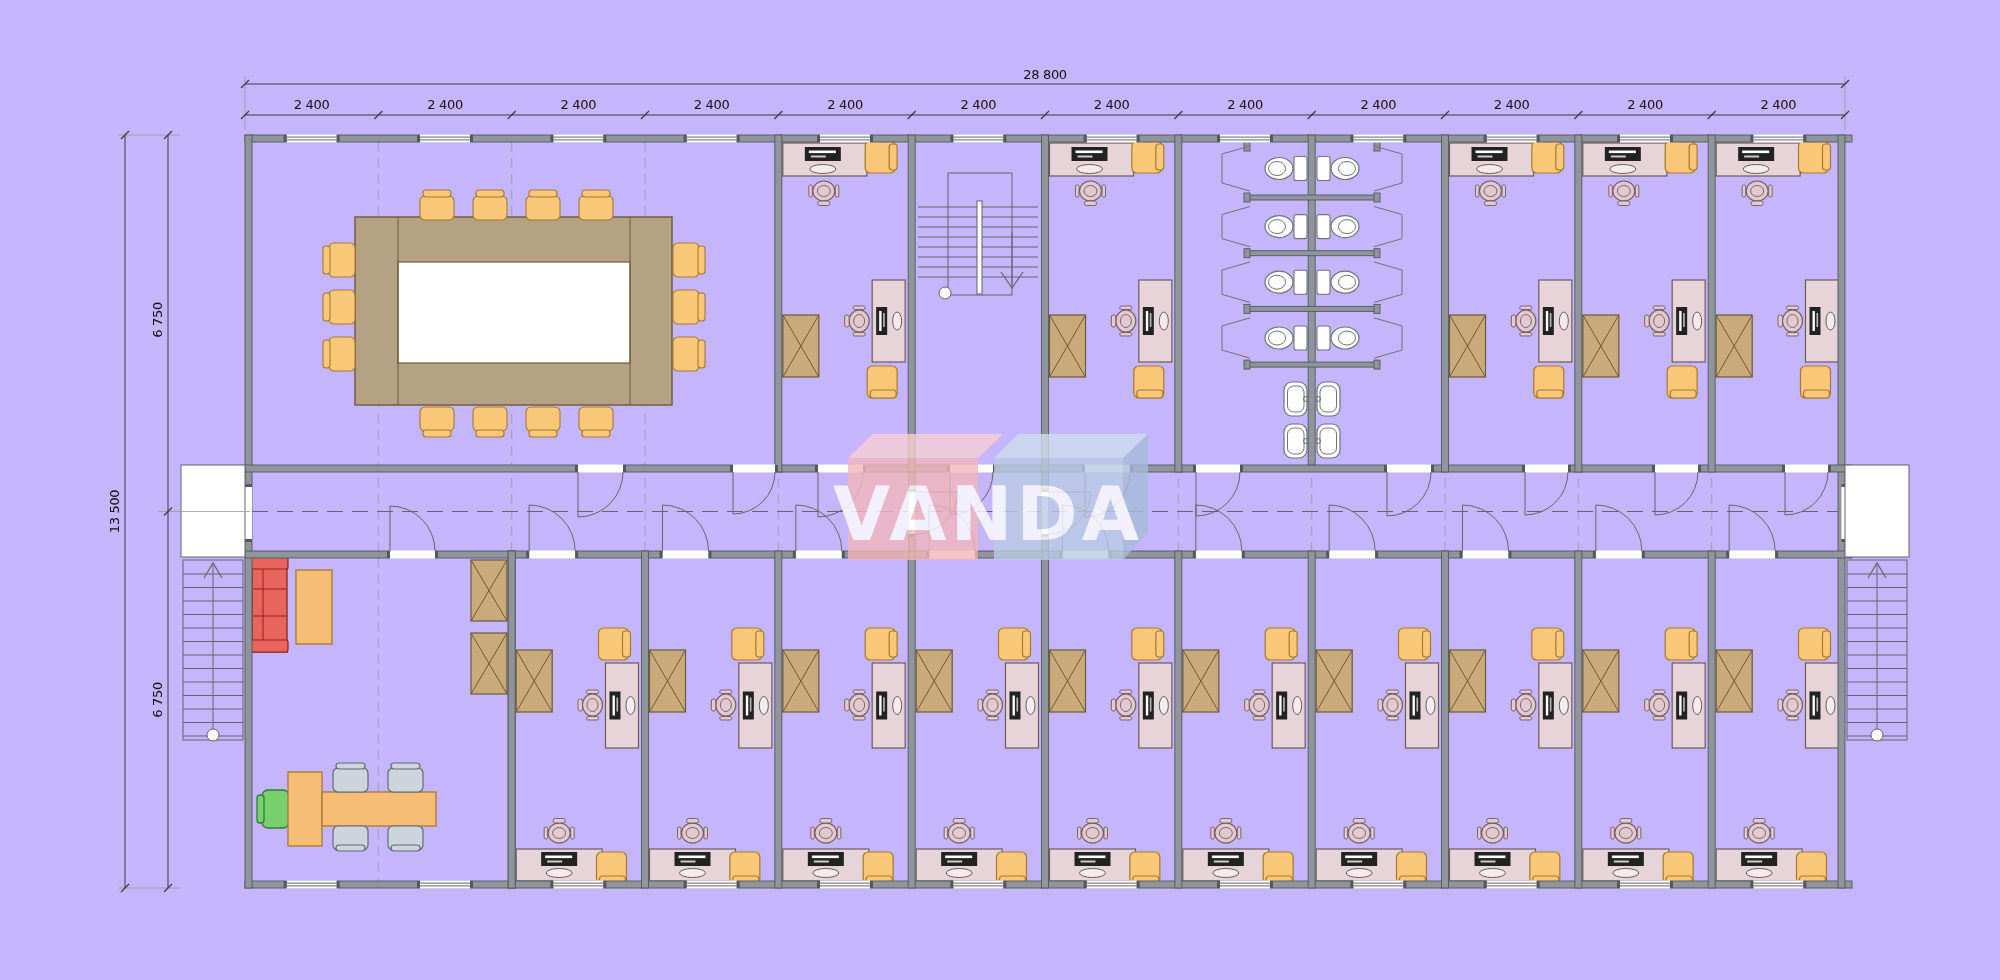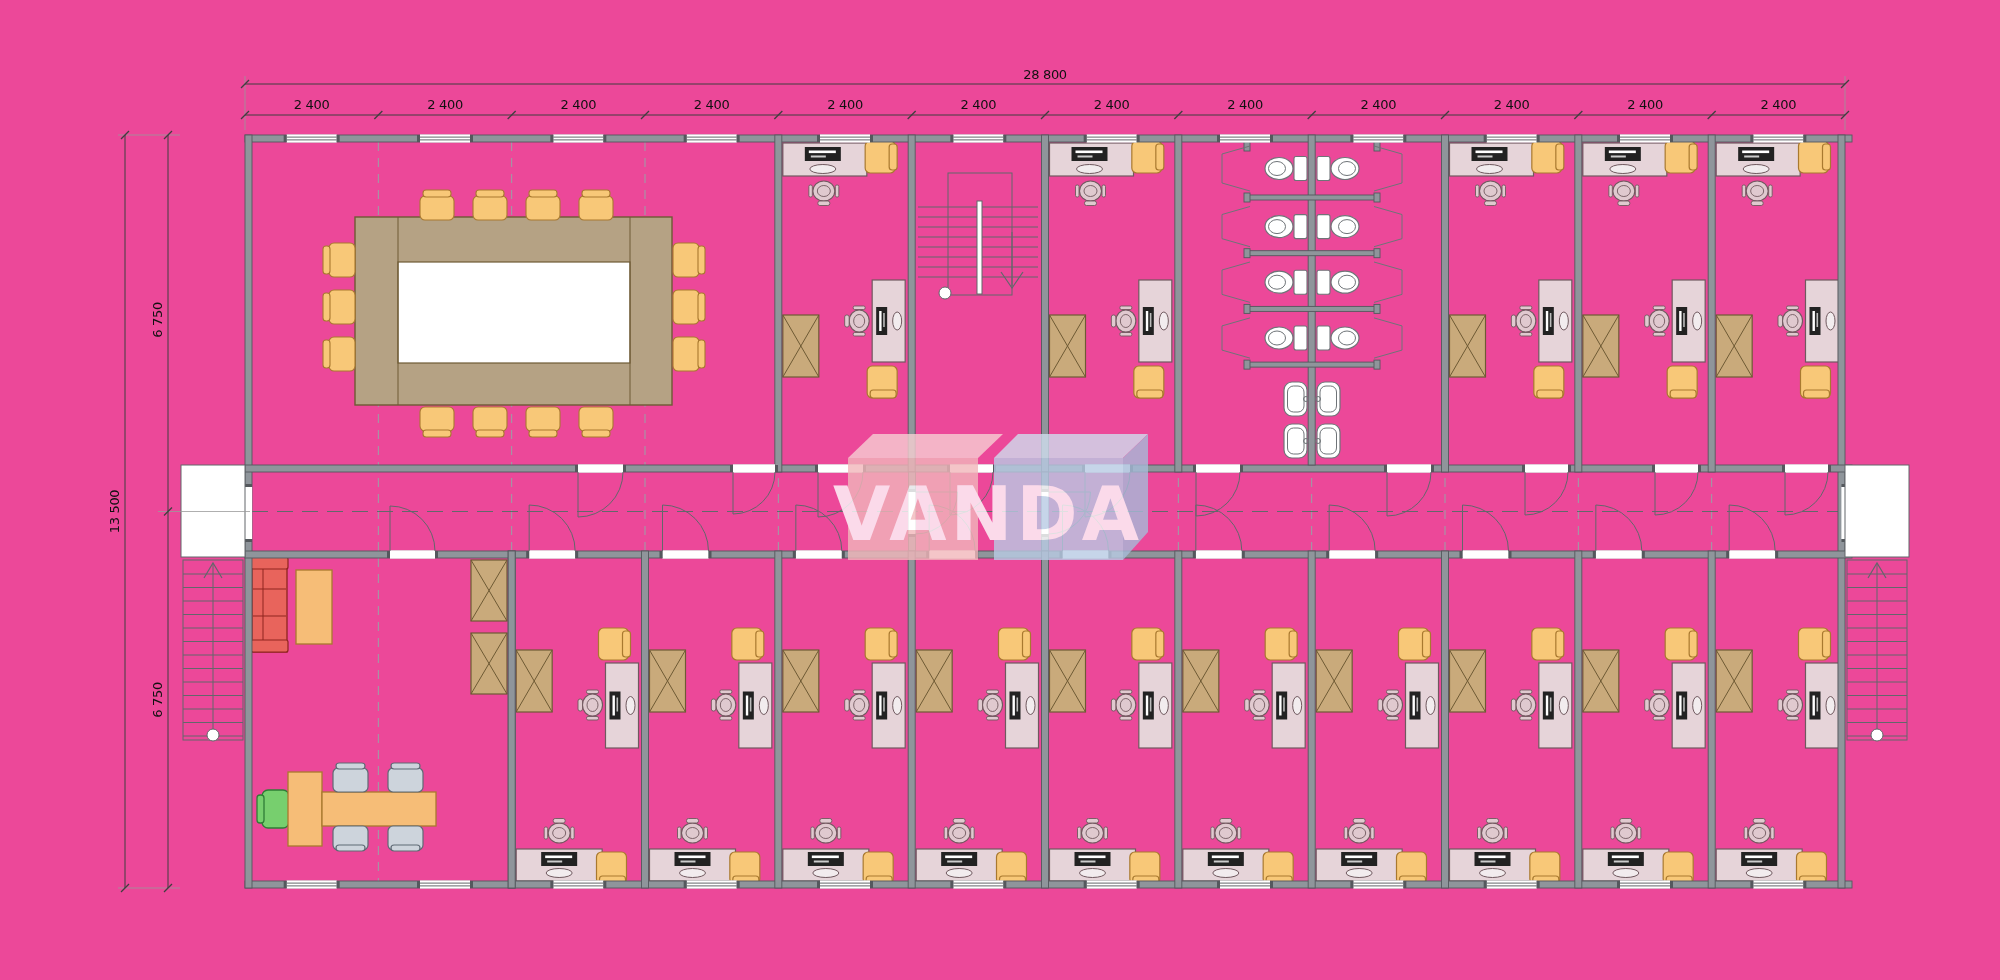--- a/index.html
+++ b/index.html
@@ -1,16 +1,16 @@
 <!DOCTYPE html>
 <html><head>
 <meta charset="utf-8">
 <style>
   html,body{margin:0;padding:0;background:#ffffff;}
-  .canvas{position:relative;width:2000px;height:980px;background:#ec4899;overflow:hidden;
+  .canvas{position:relative;width:2000px;height:980px;background:#c4b5fd;overflow:hidden;
           font-family:"DejaVu Sans", sans-serif;}
   svg{position:absolute;left:0;top:0;}
   text{font-family:"DejaVu Sans", sans-serif;}
   .dimtxt{font-size:13px;letter-spacing:-0.3px;}
   .wmtxt{font-size:74px;font-weight:bold;letter-spacing:4px;}
 </style>
 </head>
 <body>
 
 <div class="canvas">

